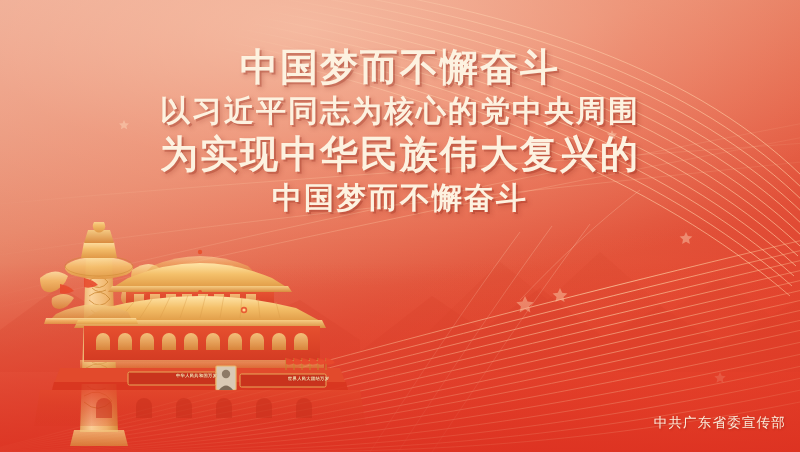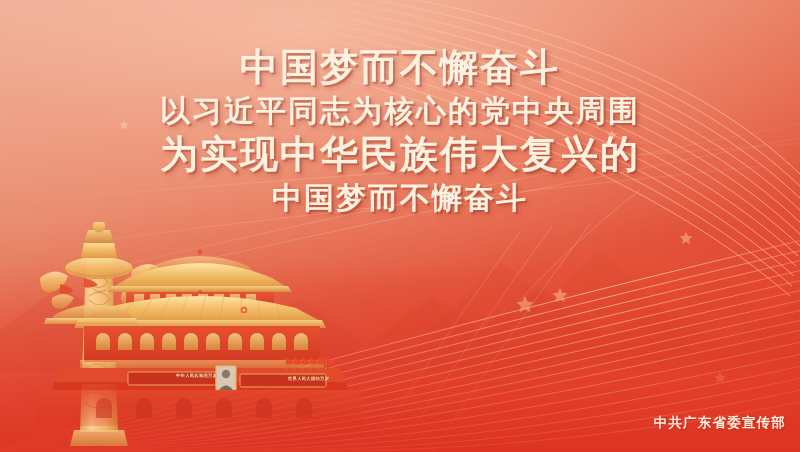--- a/index.html
+++ b/index.html
@@ -69,21 +69,21 @@
 
   
   #credit{
     position:absolute;right:14px;bottom:18px;
     text-align:right;z-index:7;
   }
   #credit .cline{
     display:block;
     color:#fbeedd;
     font-size:13.5px;
-    font-weight:bold;
+    font-weight:normal;
     letter-spacing:1.2px;
     line-height:1.55;
     text-shadow:1px 1px 2px rgba(140,30,20,.45);
     white-space:nowrap;
   }
 
   
   #monument{position:absolute;left:0;bottom:0;width:400px;height:230px;z-index:5;}
   #monument svg{width:400px;height:230px;display:block;}
 

